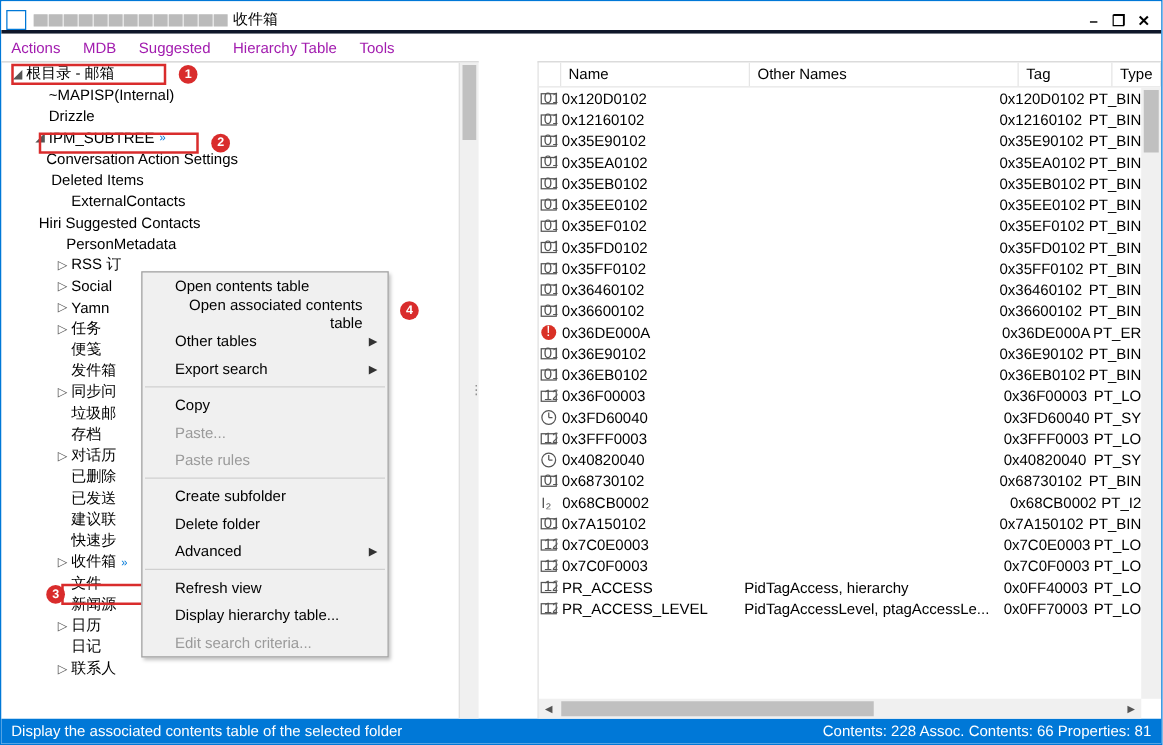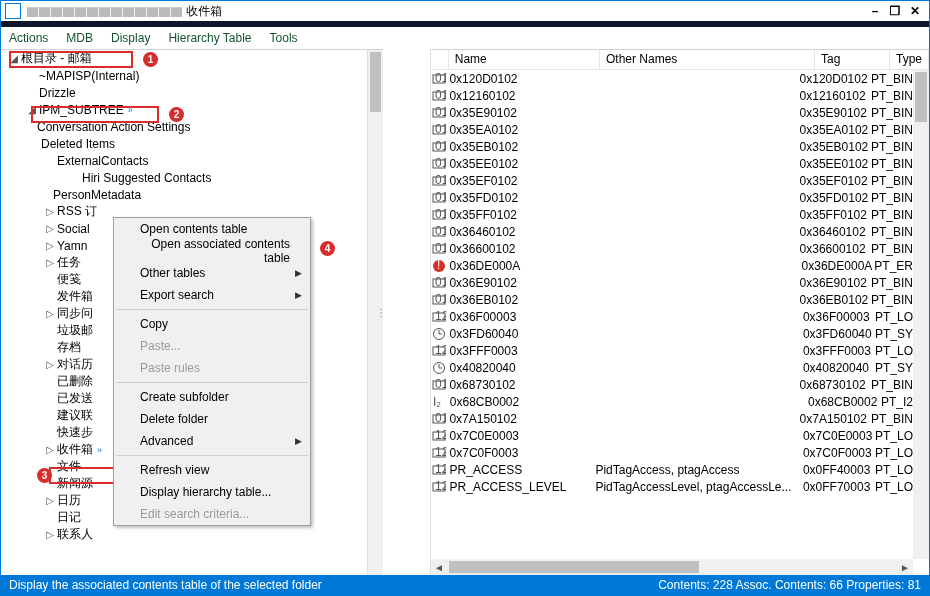--- a/index.html
+++ b/index.html
@@ -1,22 +1,22 @@
 <!DOCTYPE html>
 <html><head>
 <meta charset="utf-8">
 <style>
   * { box-sizing: border-box; margin: 0; padding: 0; font-family: "Segoe UI", Tahoma, sans-serif; font-size: 12px; }
   body { width: 930px; height: 596px; overflow: hidden; background: #fff; border: 1px solid #0078d7; position: relative; }
-  .titlebar { height: 26px; background: #fff; border-bottom: 6px solid #0f172a; display: flex; align-items: center; padding: 0 4px; }
+  .titlebar { height: 26px; background: #fff; border-bottom: 3px solid #0f172a; display: flex; align-items: flex-end; padding: 0 4px; }
   .titlebar .icon-box { width: 16px; height: 16px; border: 1px solid #0078d7; margin-right: 6px; }
   .titlebar .title-text { flex: 1; color: #000; }
   .titlebar .win-btn { width: 20px; text-align: center; font-weight: bold; cursor: pointer; }
   .menubar { height: 22px; display: flex; align-items: center; padding: 0 8px; gap: 18px; background: #fff; }
-  .menubar span { color: #14532d; cursor: default; }
+  .menubar span { color: #a21caf; cursor: default; }
   .client { display: flex; height: calc(100% - 26px - 22px - 20px); }
   .tree-pane { width: 382px; border-top: 1px solid #d0d0d0; overflow: hidden; position: relative; }
   .tree-pane .scroll-v { position:absolute; right:0; top:0; bottom:0; width:16px; background:#f0f0f0; border-left:1px solid #e0e0e0;}
   .tree-pane .scroll-v .thumb { position:absolute; left:2px; right:2px; top:2px; height:60px; background:#c0c0c0;}
   .tree-row { height: 17px; display: flex; align-items: center; white-space: nowrap; padding-left: 8px; }
   .tree-row .caret { width: 10px; display:inline-block; text-align:center; color:#555; font-size:10px;}
   .tree-row .label { padding: 0 2px; }
   .annot { display:inline-flex; align-items:center; justify-content:center; width:15px; height:15px; border-radius:50%; background:#d92c2c; color:#fff; font-size:10px; font-weight:bold; margin-left:6px;}
   .red-box { position:absolute; border:2px solid #d92c2c; pointer-events:none; }
   .grid-pane { flex:1; border-top:1px solid #d0d0d0; border-left:1px solid #e0e0e0; position:relative; overflow:hidden;margin-left:47px;}
@@ -56,21 +56,21 @@
     <span style="color:#bbb;">▇▇▇▇▇▇▇▇▇▇▇▇▇</span> <span>收件箱</span>
   </div>
   <div class="win-btn">–</div>
   <div class="win-btn">❐</div>
   <div class="win-btn">✕</div>
 </div>
 
 <div class="menubar">
   <span>Actions</span>
   <span>MDB</span>
-  <span>Display</span>
+  <span>Suggested</span>
   <span>Hierarchy Table</span>
   <span>Tools</span>
 </div>
 
 <div class="client">
 
   <div class="tree-pane" id="tree">
       <div class="tree-row" style="padding-left:8px">
         <span class="caret">◢</span>
         <span class="label">根目录 - 邮箱</span>
@@ -93,21 +93,21 @@
         <span class="label">Conversation Action Settings</span>
       </div>
       <div class="tree-row" style="padding-left:28px">
         <span class="caret"></span>
         <span class="label">Deleted Items</span>
       </div>
       <div class="tree-row" style="padding-left:44px">
         <span class="caret"></span>
         <span class="label">ExternalContacts</span>
       </div>
-      <div class="tree-row" style="padding-left:69px">
+      <div class="tree-row" style="padding-left:18px">
         <span class="caret"></span>
         <span class="label">Hiri Suggested Contacts</span>
       </div>
       <div class="tree-row" style="padding-left:40px">
         <span class="caret"></span>
         <span class="label">PersonMetadata</span>
       </div>
       <div class="tree-row" style="padding-left:44px">
         <span class="caret">▷</span>
         <span class="label">RSS 订</span>
@@ -484,21 +484,21 @@
       <span class="gc-type">PT_LO</span>
     </div>
         <div class="grid-row">
       <span class="gi">
             <svg viewBox="0 0 14 14">
               <rect x="1" y="3" width="12" height="8" fill="none" stroke="#555"></rect>
               <text x="3" y="10" font-size="6" fill="#555">123</text>
             </svg>
           </span>
       <span class="gc-name">PR_ACCESS</span>
-      <span class="gc-other">PidTagAccess, ptagAccess</span>
+      <span class="gc-other">PidTagAccess, hierarchy</span>
       <span class="gc-tag">0x0FF40003</span>
       <span class="gc-type">PT_LO</span>
     </div>
         <div class="grid-row">
       <span class="gi">
             <svg viewBox="0 0 14 14">
               <rect x="1" y="3" width="12" height="8" fill="none" stroke="#555"></rect>
               <text x="3" y="10" font-size="6" fill="#555">123</text>
             </svg>
           </span>

